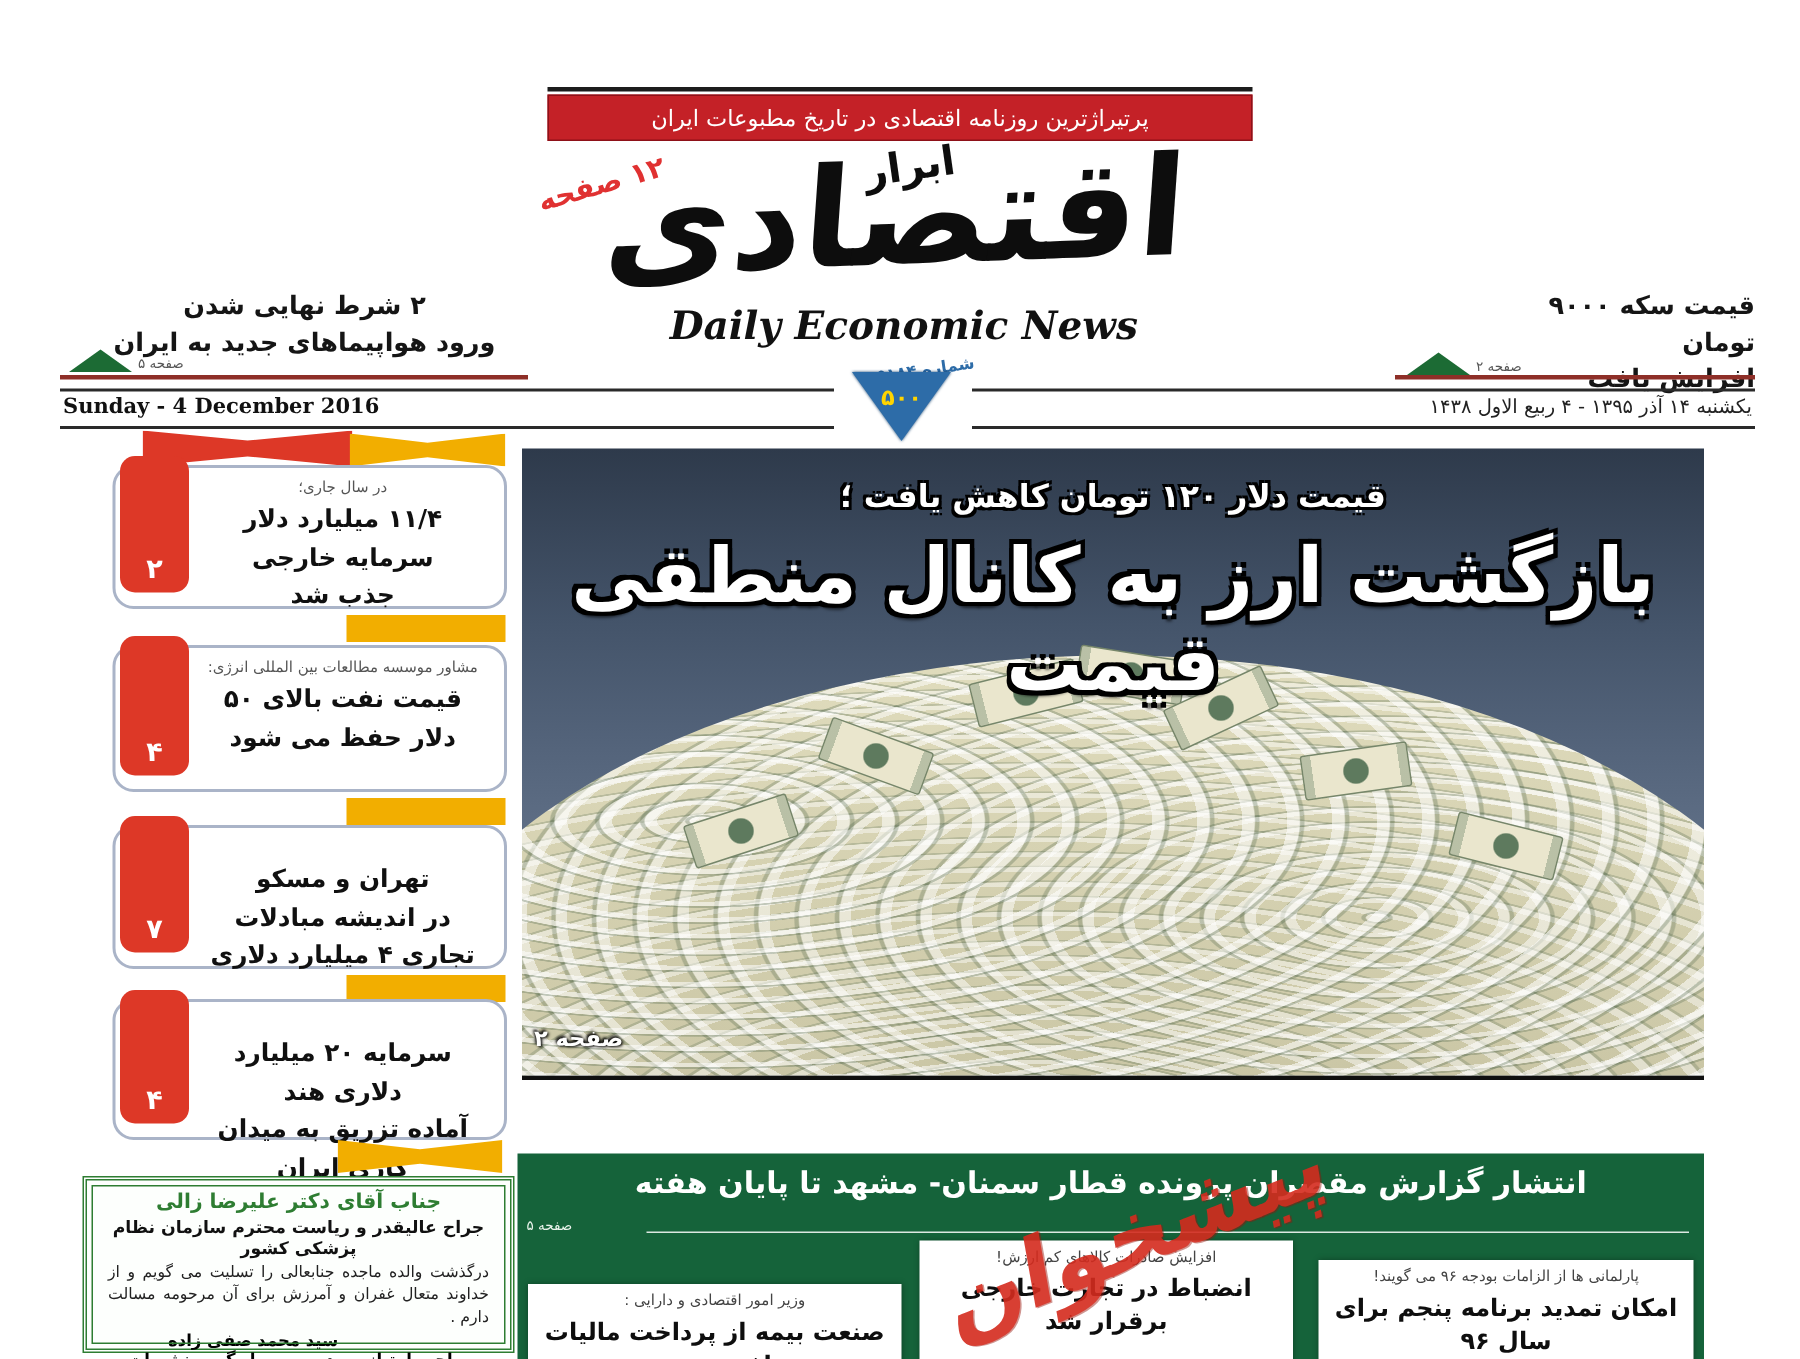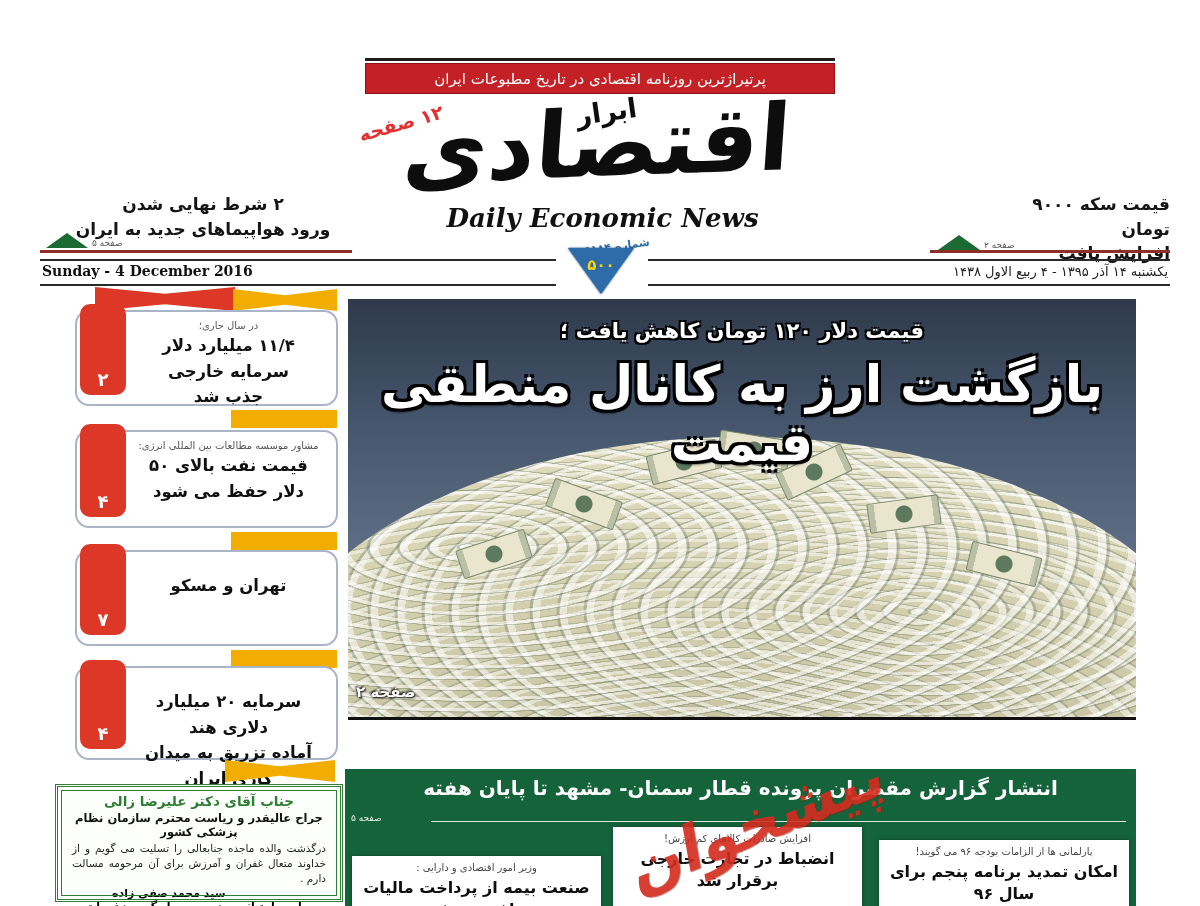--- a/index.html
+++ b/index.html
@@ -200,20 +200,21 @@
     <div class="t">قیمت نفت بالای ۵۰ دلار حفظ می شود</div>
   </div>
   <div class="abs strip-yellow" style="top:532px;"></div>
 
   <div class="abs side-card" style="top:550px;height:96px;">
     <div class="side-tab">
       <span>۷</span>
     </div>
     <div class="kicker"></div>
     <div class="t">تهران و مسکو</div>
+    <div class="t">در اندیشه مبادلات تجاری ۴ میلیارد دلاری</div>
   </div>
   <div class="abs strip-yellow" style="top:650px;"></div>
 
   <div class="abs side-card" style="top:666px;height:94px;">
     <div class="side-tab">
       <span>۴</span>
     </div>
     <div class="kicker"></div>
     <div class="t">سرمایه ۲۰ میلیارد دلاری هند</div>
     <div class="t">آماده تزریق به میدان گازی ایران</div>

